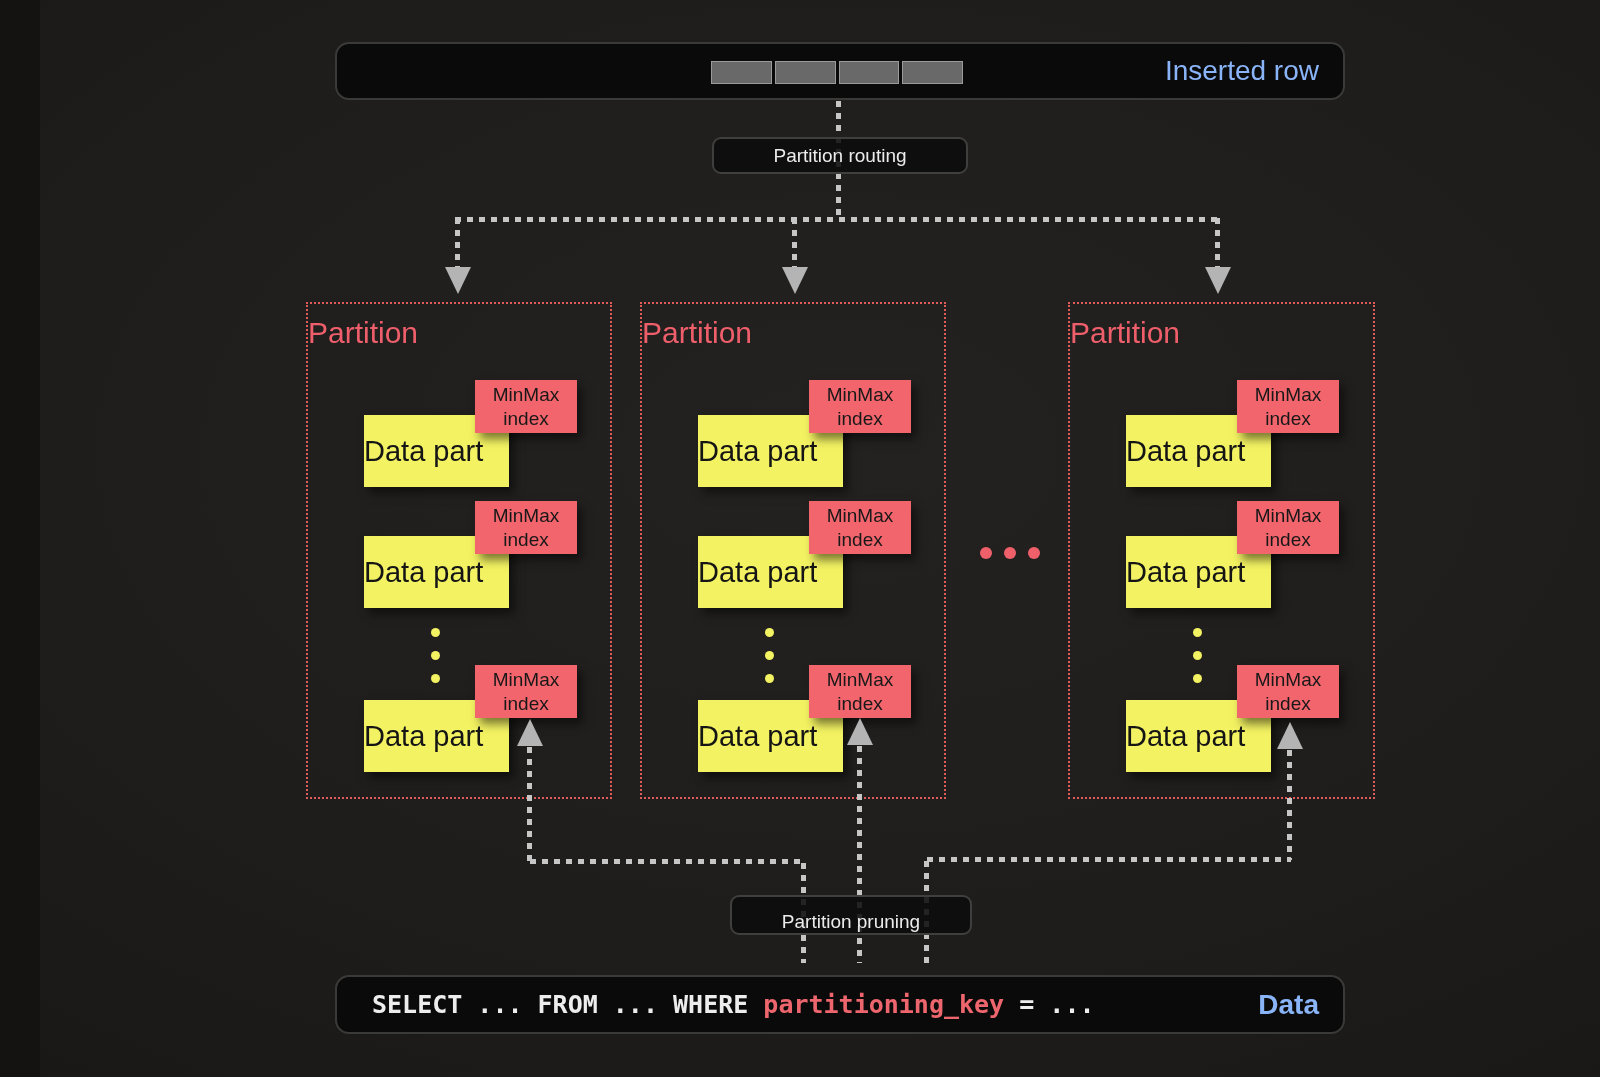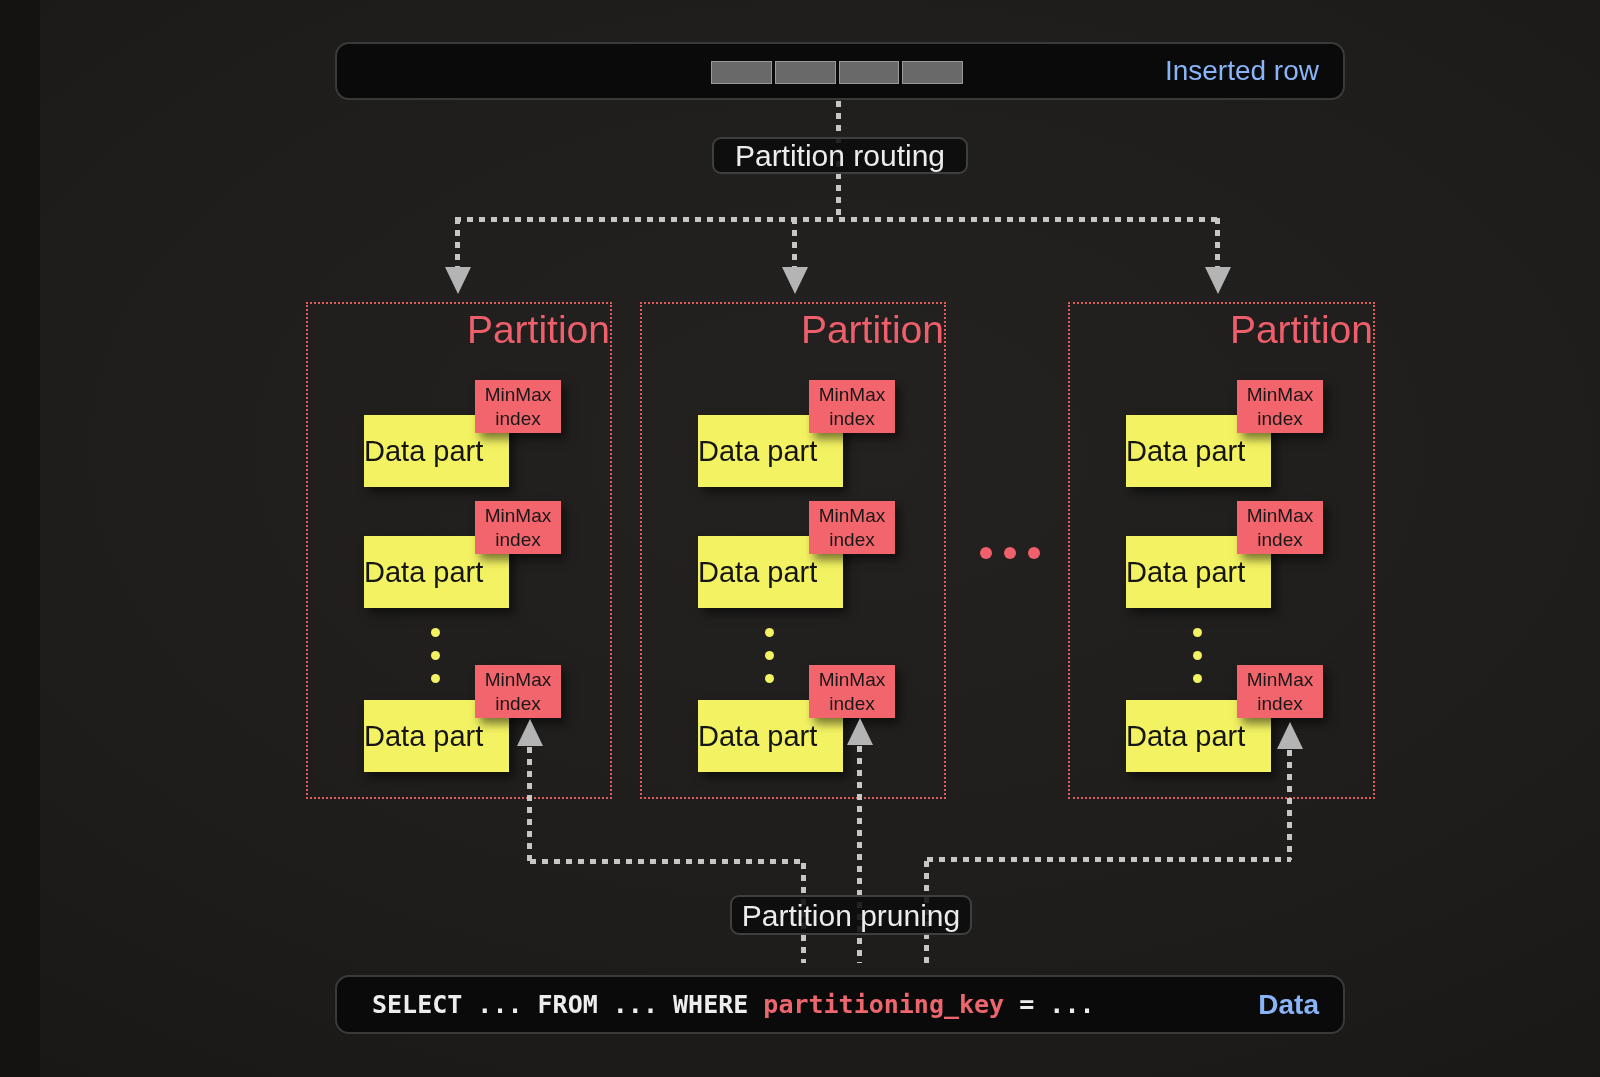--- a/index.html
+++ b/index.html
@@ -37,36 +37,36 @@
   .hdash { position:absolute; height:5px; z-index:3;
     background:repeating-linear-gradient(to right, #c6c6c6 0 6px, transparent 6px 12px); }
   .arrow-down { position:absolute; width:0; height:0; z-index:3;
     border-left:13px solid transparent; border-right:13px solid transparent; border-top:27px solid #b4b4b4; }
   .arrow-up { position:absolute; width:0; height:0; z-index:3;
     border-left:13px solid transparent; border-right:13px solid transparent; border-bottom:27px solid #b4b4b4; }
 
   
   .mini-label {
     position:absolute; z-index:4; background:rgba(12,12,12,0.88); border:2px solid #3f3f3e;
-    border-radius:9px; color:#ececec; font-size:30px; display:flex; align-items:center;
+    border-radius:9px; color:#ececec; font-size:19px; display:flex; align-items:center;
     justify-content:center; box-sizing:border-box;
   }
 
   
   .partition { position:absolute; top:302px; height:497px; width:306px; z-index:1;
     border:2px dotted #e25b5b; box-sizing:border-box; }
-  .partition-title { position:absolute; top:4px; left:0; width:100%; text-align:right;
-    color:#ee5f6b; font-size:39px; }
+  .partition-title { position:absolute; top:12px; left:0; width:100%; text-align:left;
+    color:#ee5f6b; font-size:30px; }
   .data-part {
     position:absolute; left:56px; width:145px; height:72px; background:#f3f262; z-index:1;
     color:#151515; font-size:29px; display:flex; align-items:center; 
     box-sizing:border-box; box-shadow:5px 6px 9px rgba(0,0,0,0.5);
   }
   .minmax-tag {
-    position:absolute; left:167px; width:86px; height:53px; background:#f3656d; z-index:2;
+    position:absolute; left:167px; width:102px; height:53px; background:#f3656d; z-index:2;
     color:#181818; font-size:19px; line-height:1.25; display:flex; align-items:center;
     justify-content:center; text-align:center; white-space:pre-line;
     box-shadow:5px 6px 9px rgba(0,0,0,0.5);
   }
   .part1-tag { top:76px; }  .part1-box { top:111px; }
   .part2-tag { top:197px; } .part2-box { top:232px; }
   .part3-tag { top:361px; } .part3-box { top:396px; }
 
   .vdots { position:absolute; left:123px; top:324px; display:flex; flex-direction:column; gap:14px; }
   .vdots span { width:9px; height:9px; border-radius:50%; background:#f3f262; }

